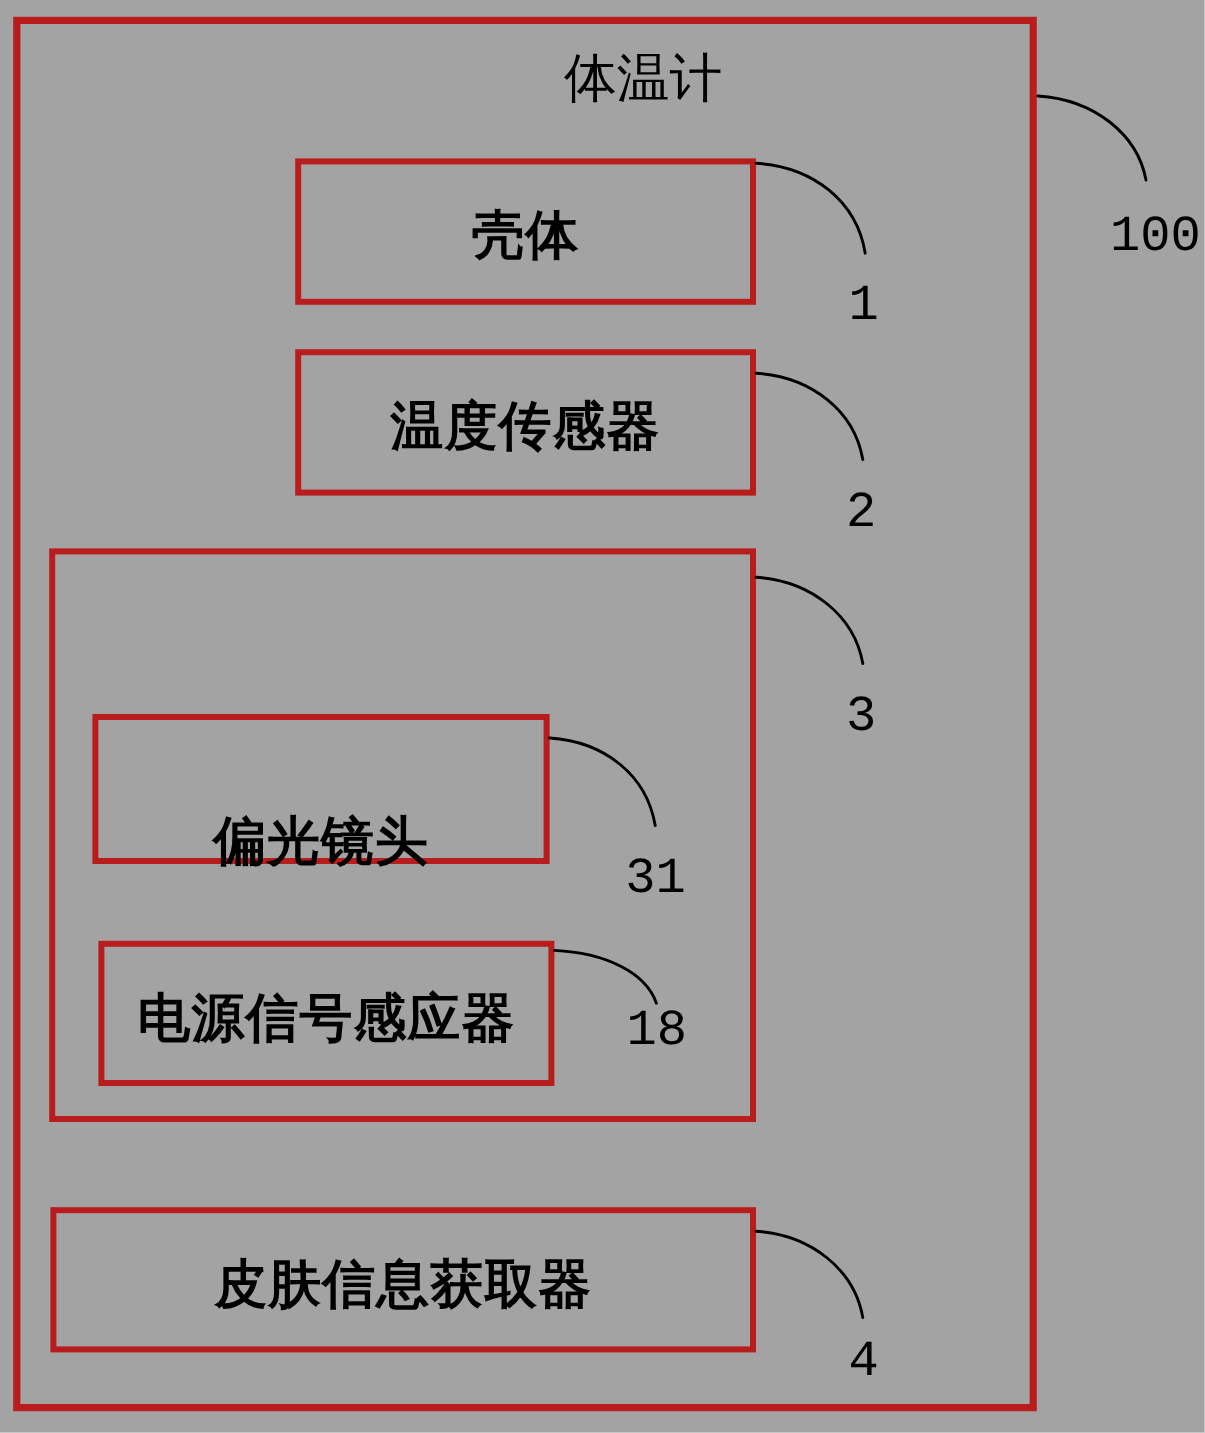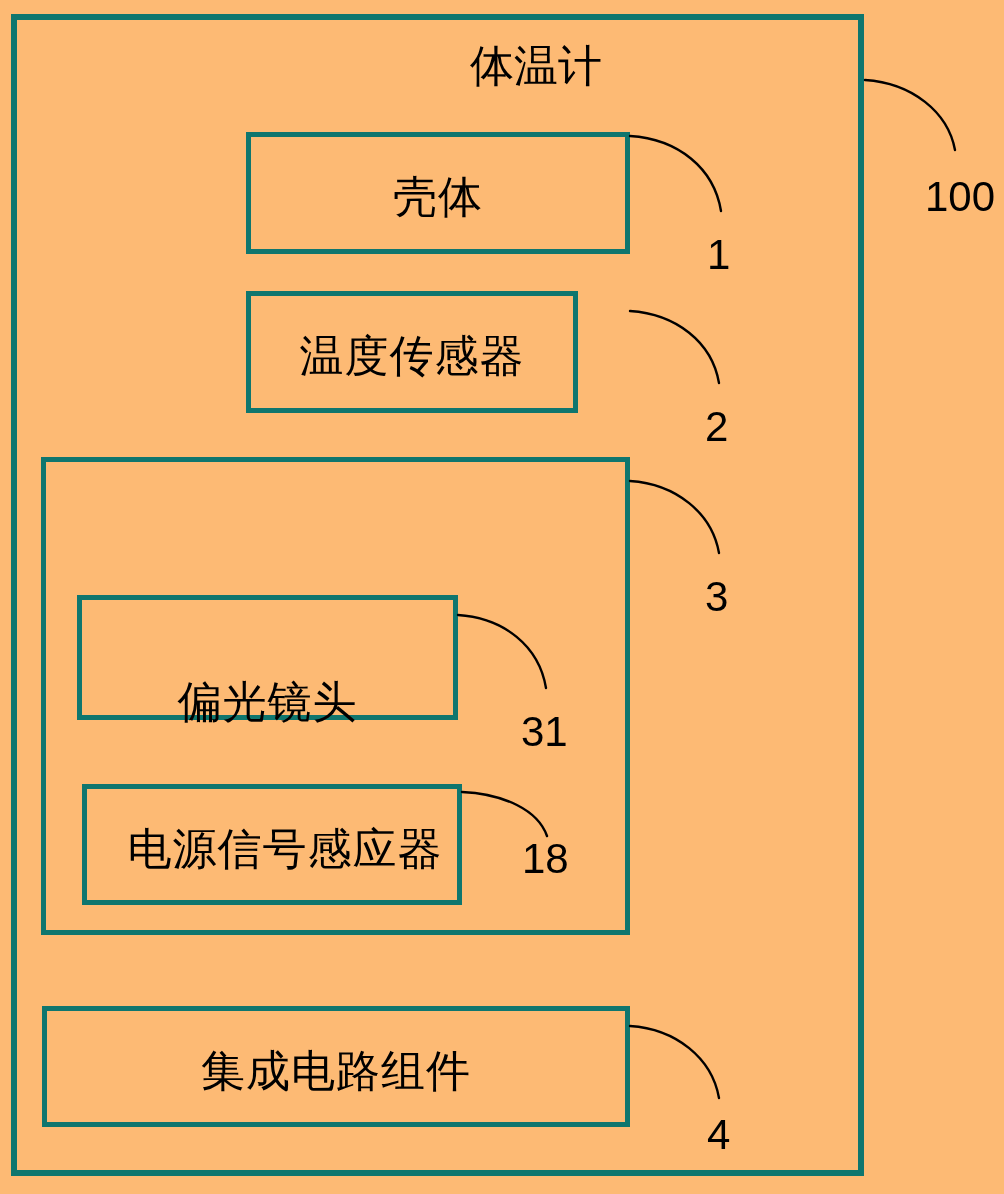--- a/index.html
+++ b/index.html
@@ -4,32 +4,33 @@
 <style>
   html, body {
     margin: 0;
     padding: 0;
     background: #ffffff;
   }
   #canvas {
     position: relative;
     width: 1004px;
     height: 1194px;
-    background: #fdba74;
+    background: #a3a3a3;
     overflow: hidden;
     font-family: "Liberation Serif", "DejaVu Serif", serif;
     color: #000000;
   }
 
   
   .box {
     position: absolute;
     box-sizing: border-box;
-    border: 5px solid #0f766e;
+    border: 5px solid #b91c1c;
     background: transparent;
+    font-weight: bold;
   }
 
   .outer-frame {
     left: 11px;
     top: 14px;
     width: 853px;
     height: 1162px;
     border-width: 6px;
   }
 
@@ -71,21 +72,21 @@
     line-height: 1;
     white-space: nowrap;
     font-family: "DejaVu Serif", "Liberation Serif", serif;
   }
 
   
   .ref-num {
     position: absolute;
     font-size: 42px;
     line-height: 1;
-    font-family: Liberation Sans, sans-serif;
+    font-family: Liberation Mono, monospace;
     white-space: nowrap;
   }
 
   
   #leaders {
     position: absolute;
     left: 0;
     top: 0;
     width: 1004px;
     height: 1194px;
@@ -103,37 +104,37 @@
 
 <div id="canvas">
 
   <div class="box outer-frame"></div>
   <div class="frame-title">体温计</div>
 
   <div class="box" style="left:246px; top:132px; width:384px; height:122px;">
     <div class="box-label" style="top:38px;">壳体</div>
   </div>
 
-  <div class="box" style="left:246px; top:291px; width:332px; height:122px;">
+  <div class="box" style="left:246px; top:291px; width:384px; height:122px;">
     <div class="box-label" style="top:38px;">温度传感器</div>
   </div>
 
   <div class="box" style="left:41px; top:457px; width:589px; height:478px;">
 
     <div class="box" style="left:31px; top:133px; width:381px; height:125px;">
       <div class="box-label" style="top:40px;margin-top:40px;">偏光镜头</div>
     </div>
 
     <div class="box" style="left:36px; top:322px; width:380px; height:121px;">
-      <div class="box-label" style="top:38px;padding-left:13px;">电源信号感应器</div>
+      <div class="box-label" style="top:38px;">电源信号感应器</div>
     </div>
   </div>
 
   <div class="box" style="left:42px; top:1006px; width:588px; height:121px;">
-    <div class="box-label" style="top:38px;">集成电路组件</div>
+    <div class="box-label" style="top:38px;">皮肤信息获取器</div>
   </div>
 
   <svg id="leaders" viewBox="0 0 1004 1194">
 
     <path d="M 865 80 C 912 83 948 112 955 150"></path>
 
     <path d="M 630 136 C 678 139 714 168 721 211"></path>
 
     <path d="M 630 311 C 676 314 712 342 719 383"></path>
 

